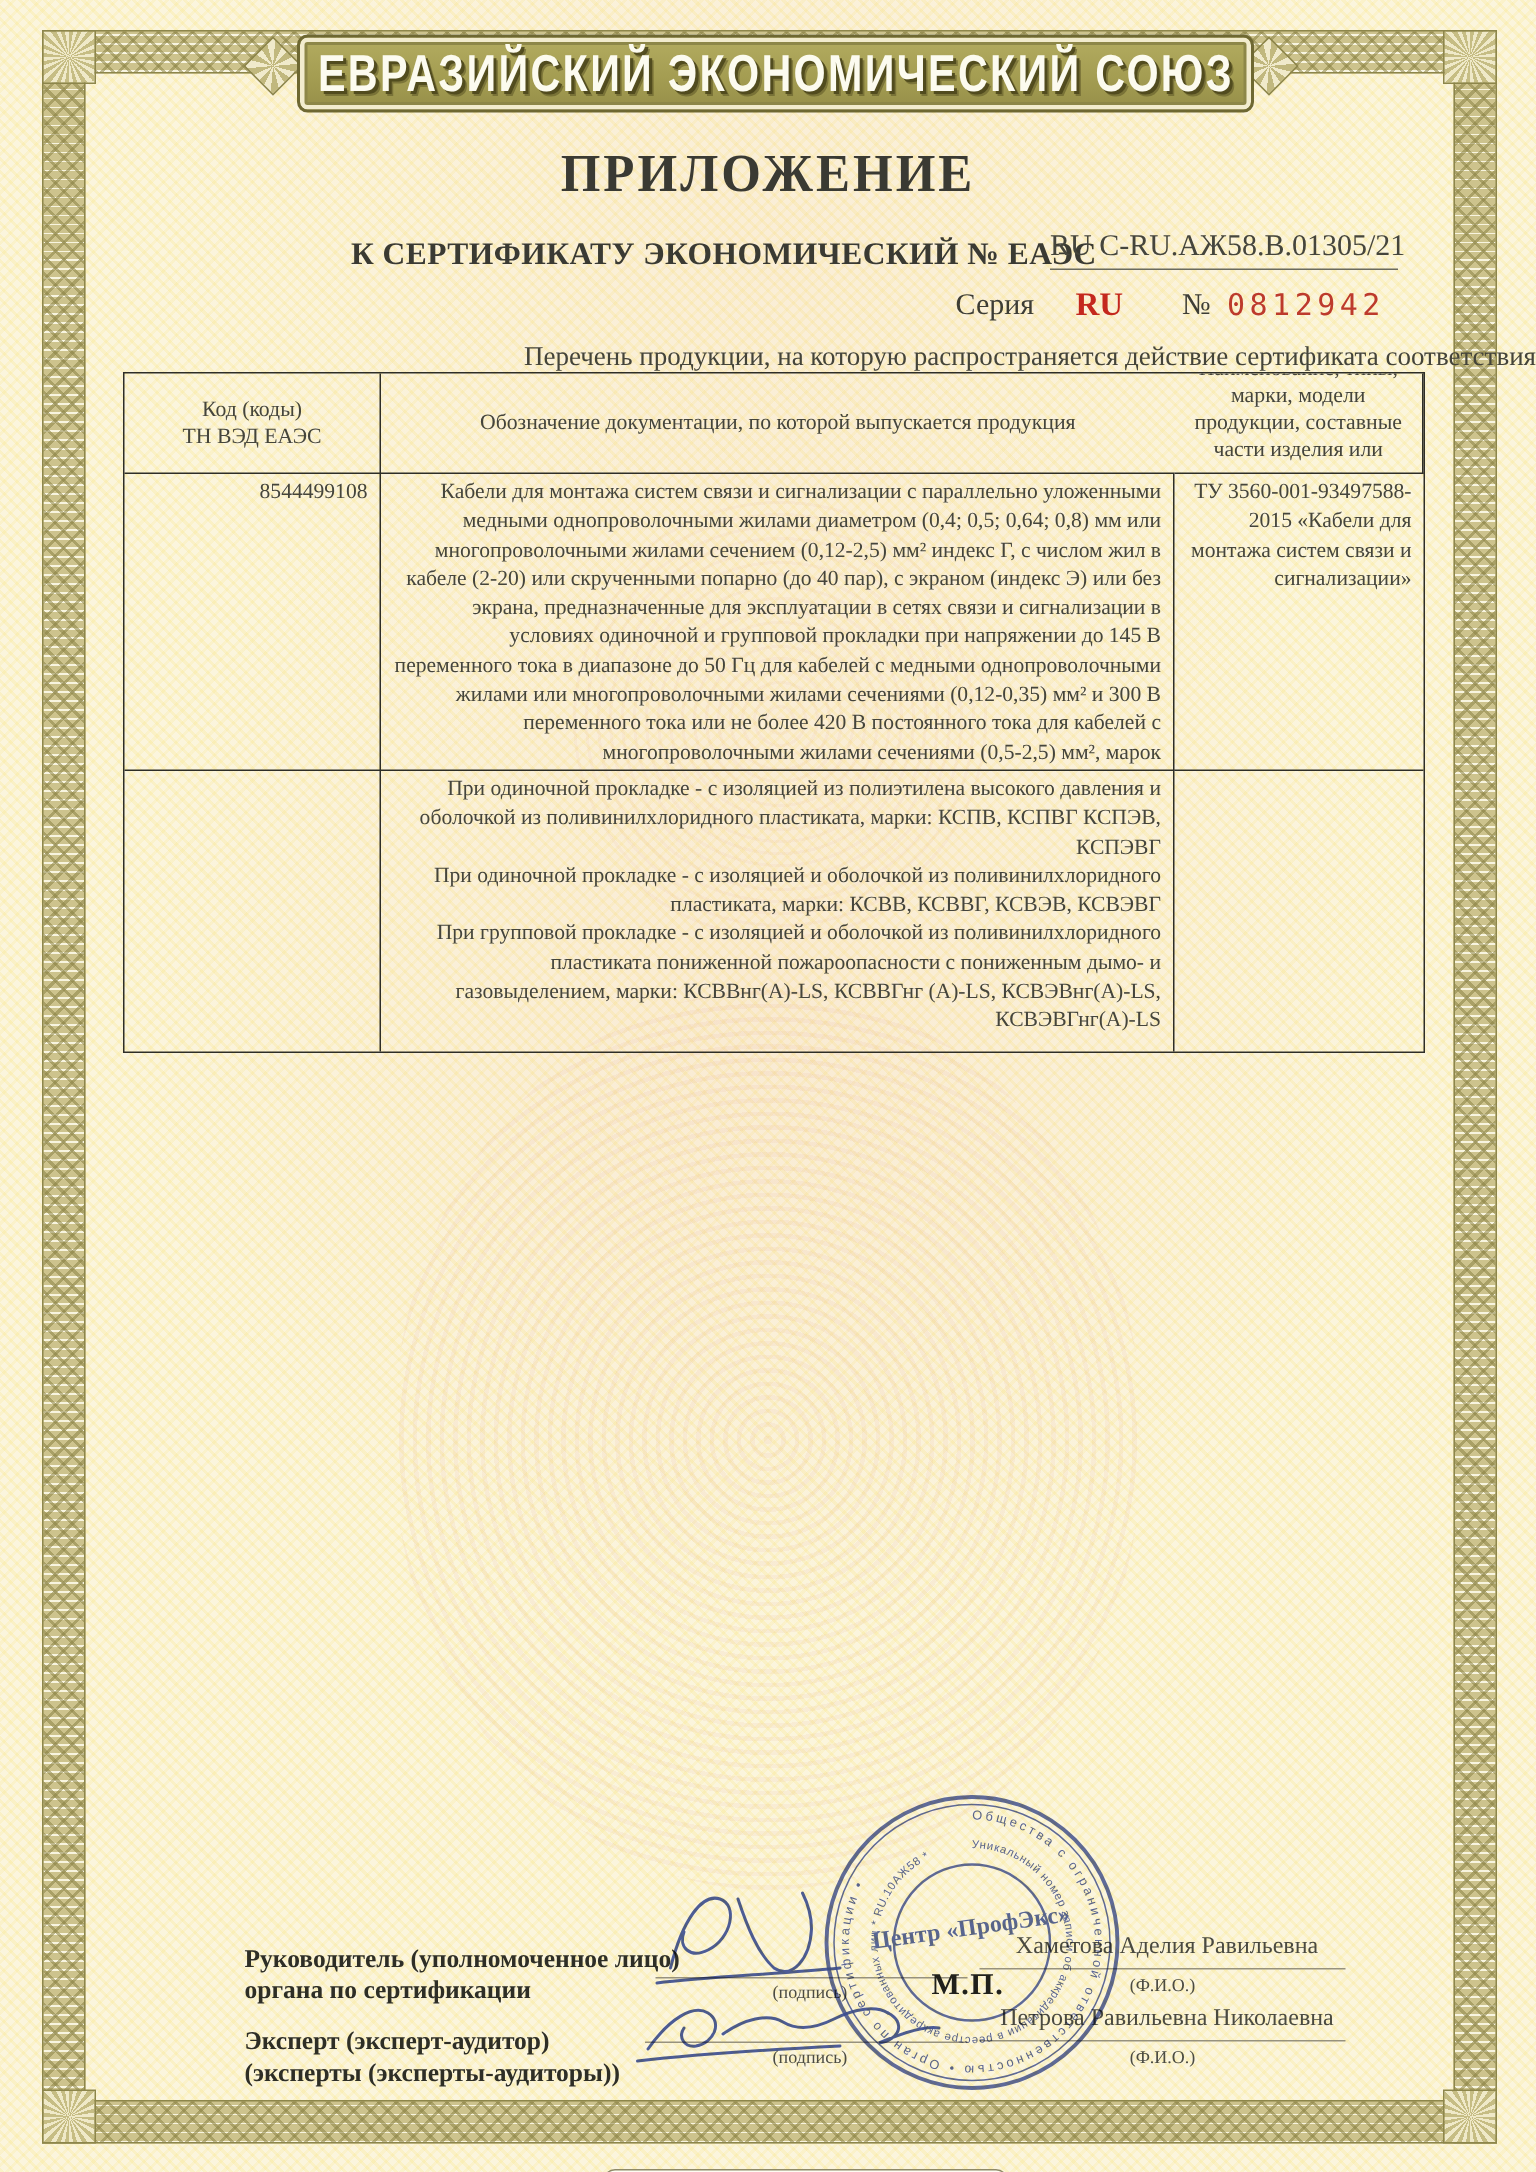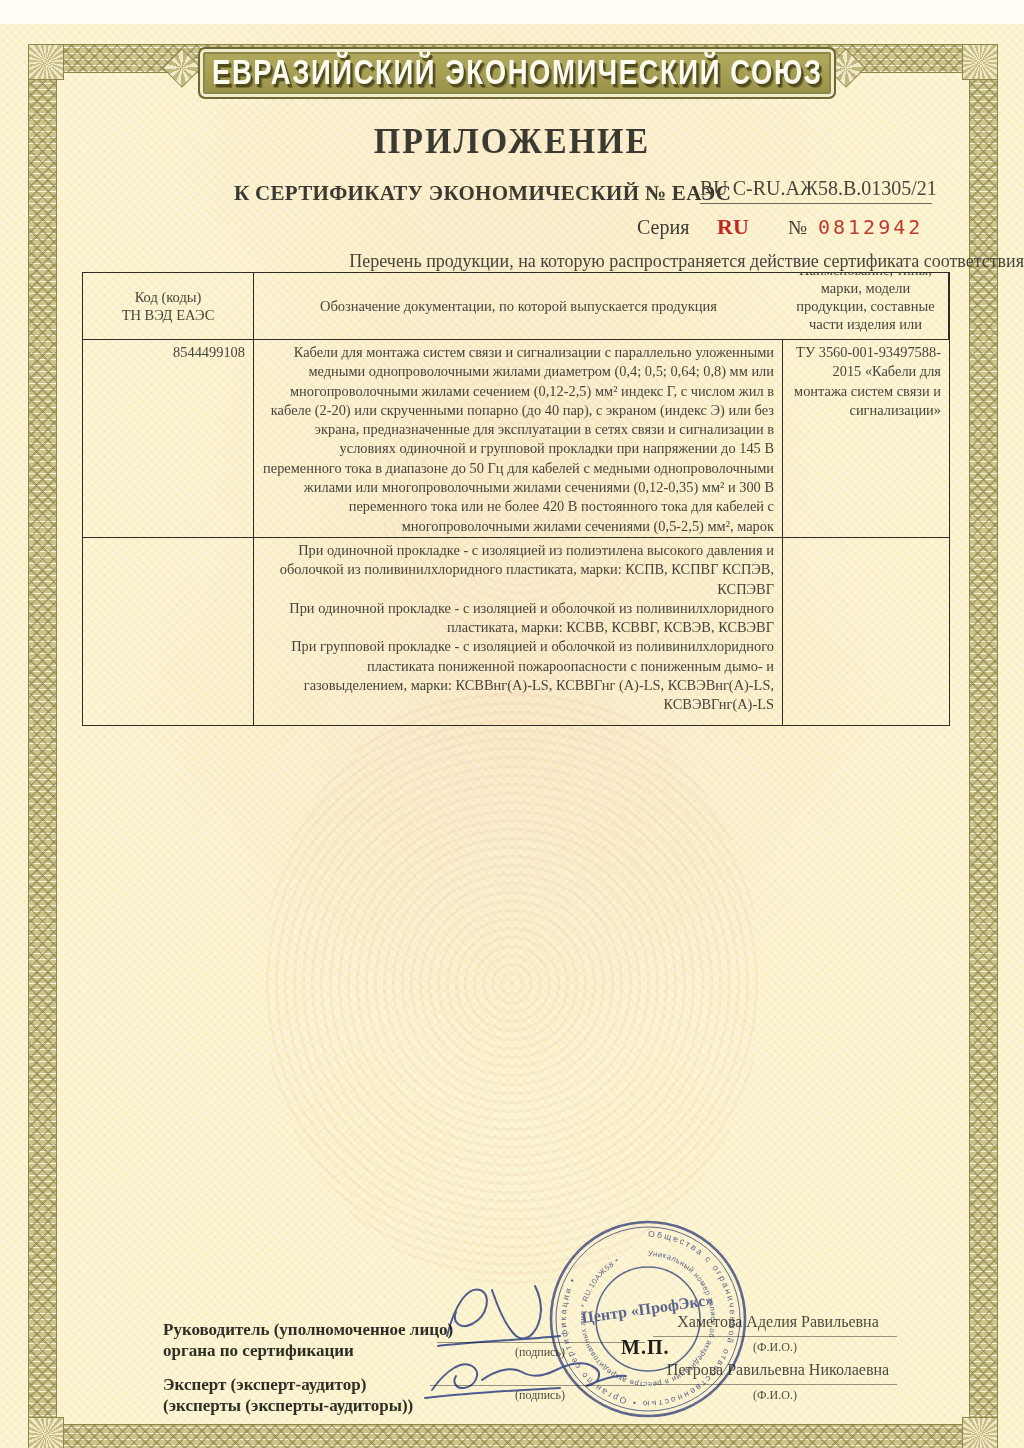--- a/index.html
+++ b/index.html
@@ -11,21 +11,20 @@
     overflow:hidden;
   }
   #page{
     position:absolute;inset:0;
     background-color:#fbf5dd;
     background-image:
       radial-gradient(circle at 50% 46%, rgba(238,170,150,0.14), rgba(238,170,150,0) 46%),
       radial-gradient(circle at 50% 12%, rgba(238,170,150,0.10), rgba(238,170,150,0) 30%),
       repeating-linear-gradient(45deg, rgba(248,222,90,0.18) 0 2px, rgba(255,255,255,0) 2px 6px),
       repeating-linear-gradient(-45deg, rgba(248,222,90,0.14) 0 2px, rgba(255,255,255,0) 2px 6px);
-    margin-top: 24px;
   }
   .rosette{position:absolute;border-radius:50%;pointer-events:none;}
   .rosette.big{left:262px;top:660px;width:500px;height:600px;
     background:repeating-radial-gradient(circle, rgba(226,160,138,0.10) 0 3px, rgba(226,160,138,0) 3px 9px);}
   .rosette.small{left:380px;top:330px;width:280px;height:300px;
     background:repeating-radial-gradient(circle, rgba(226,160,138,0.08) 0 2px, rgba(226,160,138,0) 2px 8px);}
 
   
   .frame-strip{
     position:absolute;

